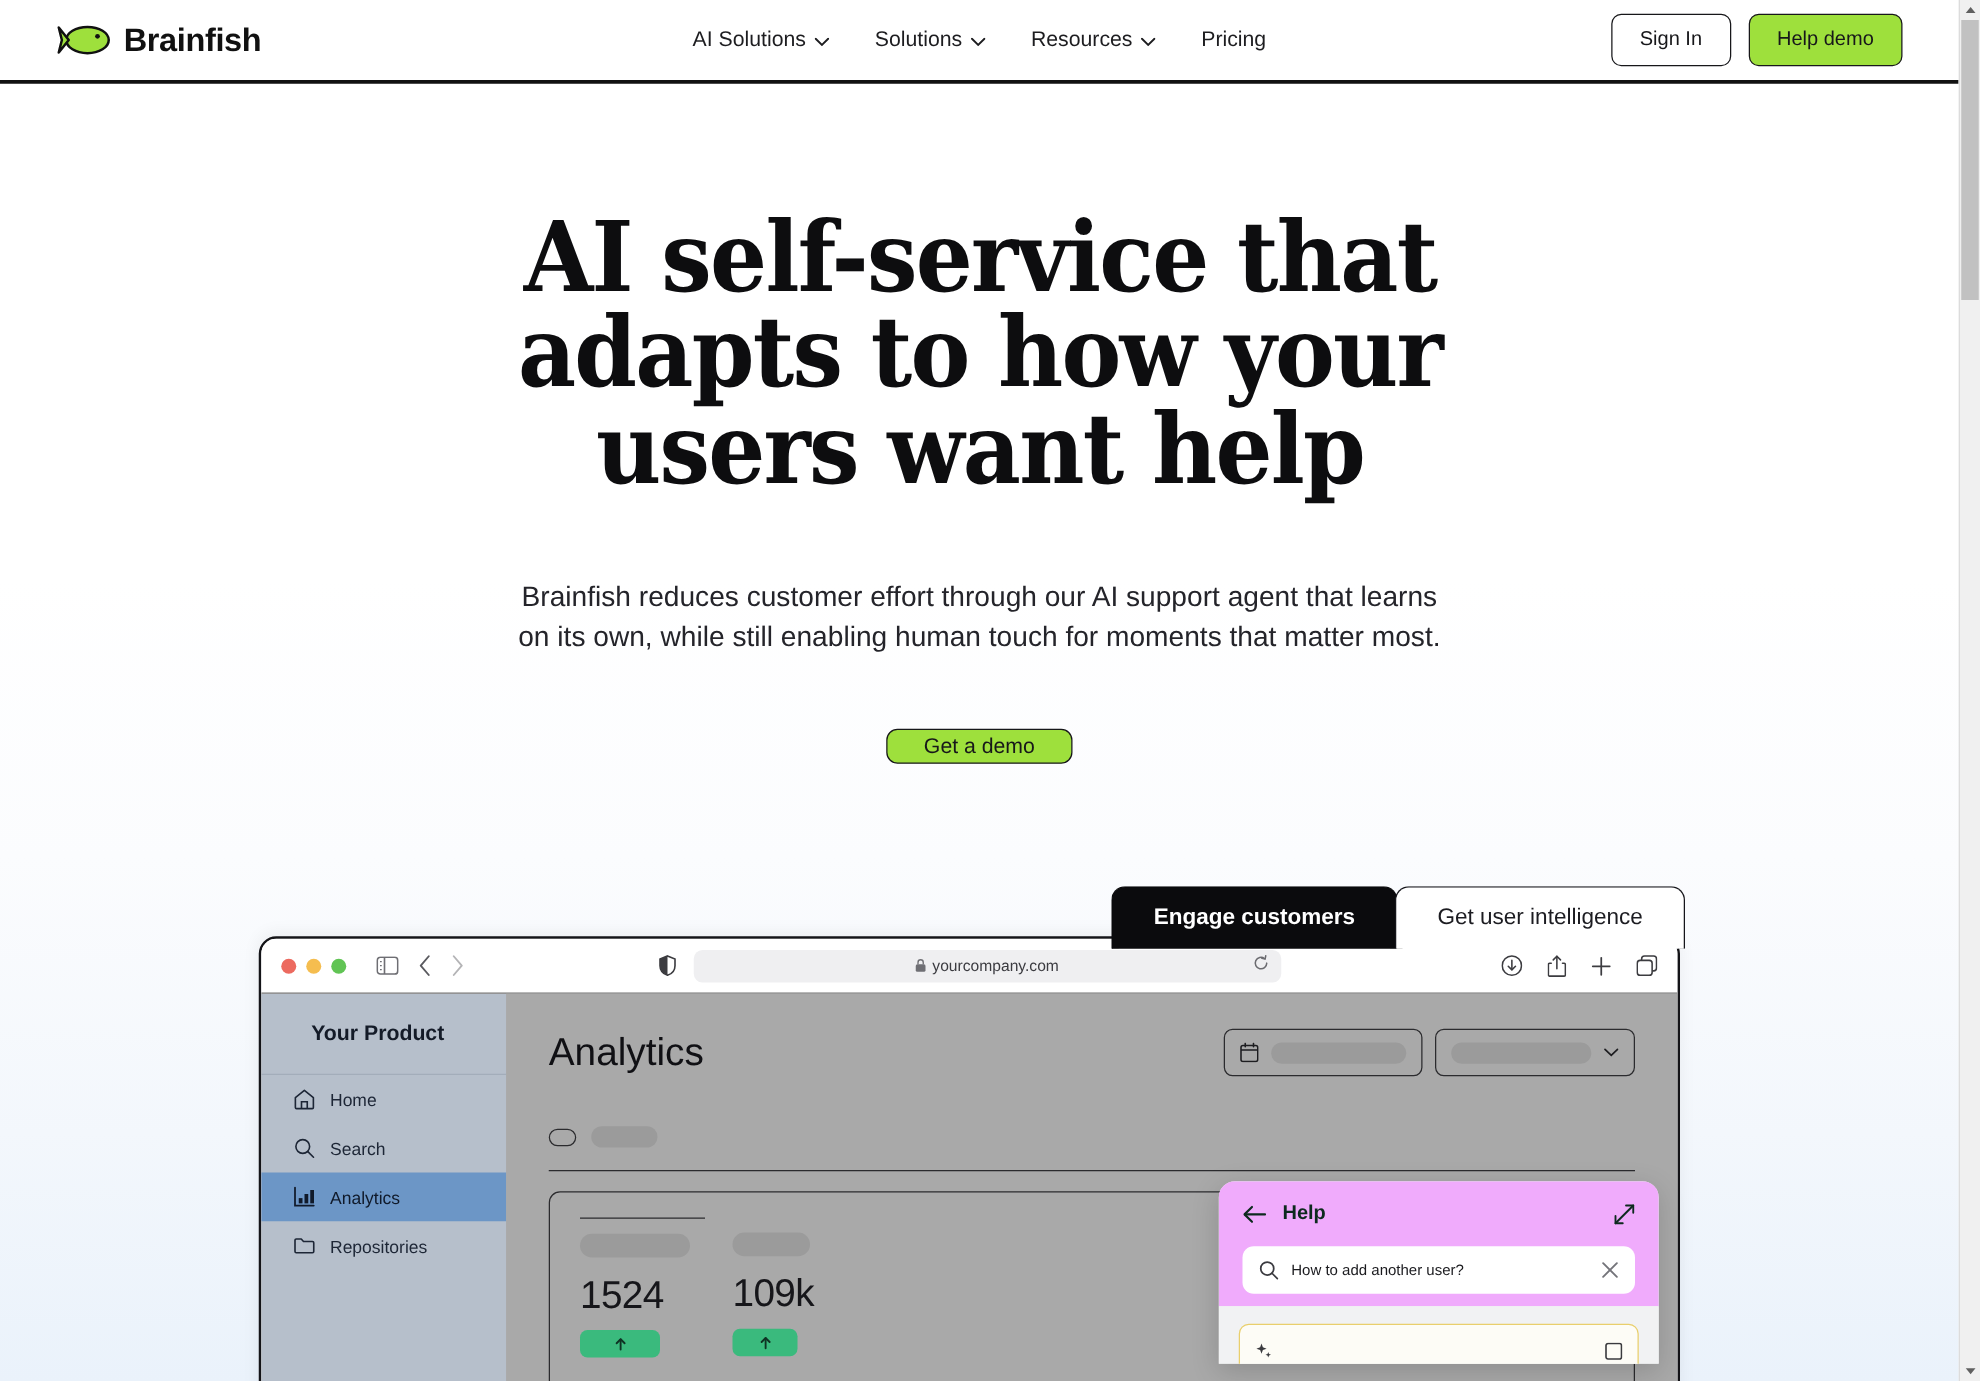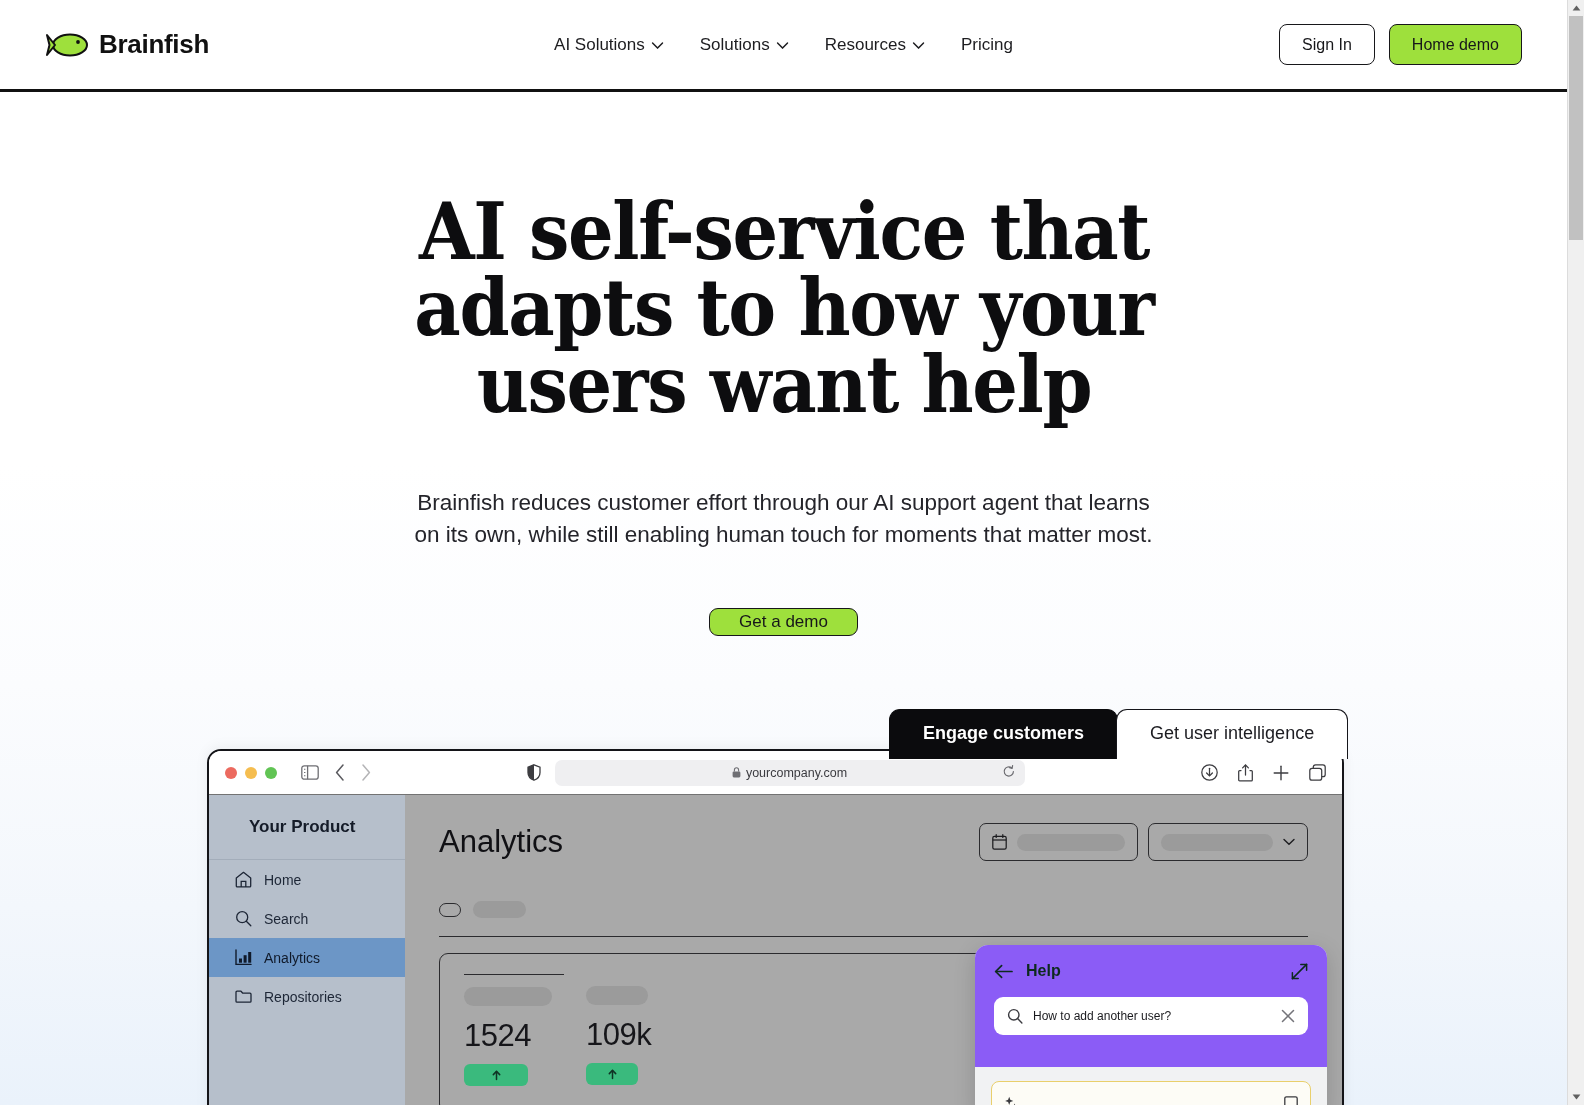--- a/index.html
+++ b/index.html
@@ -22,21 +22,21 @@
     top: 0; left: 0;
     width: 1567px;
     height: 1105px;
     overflow: hidden;
     background: linear-gradient(to bottom, #ffffff 0%, #ffffff 42%, #fbfcfe 62%, #f3f7fc 82%, #eaf2fb 100%);
   }
 
   
   .navbar {
     position: relative;
-    height: 92px;
+    height: 67px;
     background: #ffffff;
     border-bottom: 3px solid #111111;
     display: flex;
     align-items: center;
     padding: 0 45px;
   }
 
   .brand {
     display: flex;
     align-items: center;
@@ -372,22 +372,22 @@
     top: 945px;
     left: 975px;
     width: 352px;
     border-radius: 13px 13px 0 0;
     overflow: hidden;
     background: #f1f2f3;
     z-index: 5;
     box-shadow: 0 6px 22px rgba(0,0,0,0.16);
   }
   .help-head {
-    background: #8b5cf6;
-    padding: 17px 19px 32px;
+    background: #f0abfc;
+    padding: 17px 19px 10px;
   }
   .help-top {
     display: flex;
     align-items: center;
     justify-content: space-between;
   }
   .help-left {
     display: flex;
     align-items: center;
     gap: 13px;
@@ -511,21 +511,21 @@
       </div>
 
       <div class="nav-link">
         <span>Pricing</span>
       </div>
 
     </div>
 
     <div class="nav-actions">
       <button class="btn btn-outline">Sign In</button>
-      <button class="btn btn-green">Home demo</button>
+      <button class="btn btn-green">Help demo</button>
     </div>
 
   </div>
 
   <div class="hero">
     <h1 class="hero-title">AI self-service that adapts to how your users want help</h1>
     <p class="hero-sub">Brainfish reduces customer effort through our AI support agent that learns on its own, while still enabling human touch for moments that matter most.</p>
     <div class="hero-cta-wrap">
       <button class="btn btn-green hero-cta">Get a demo</button>
     </div>

